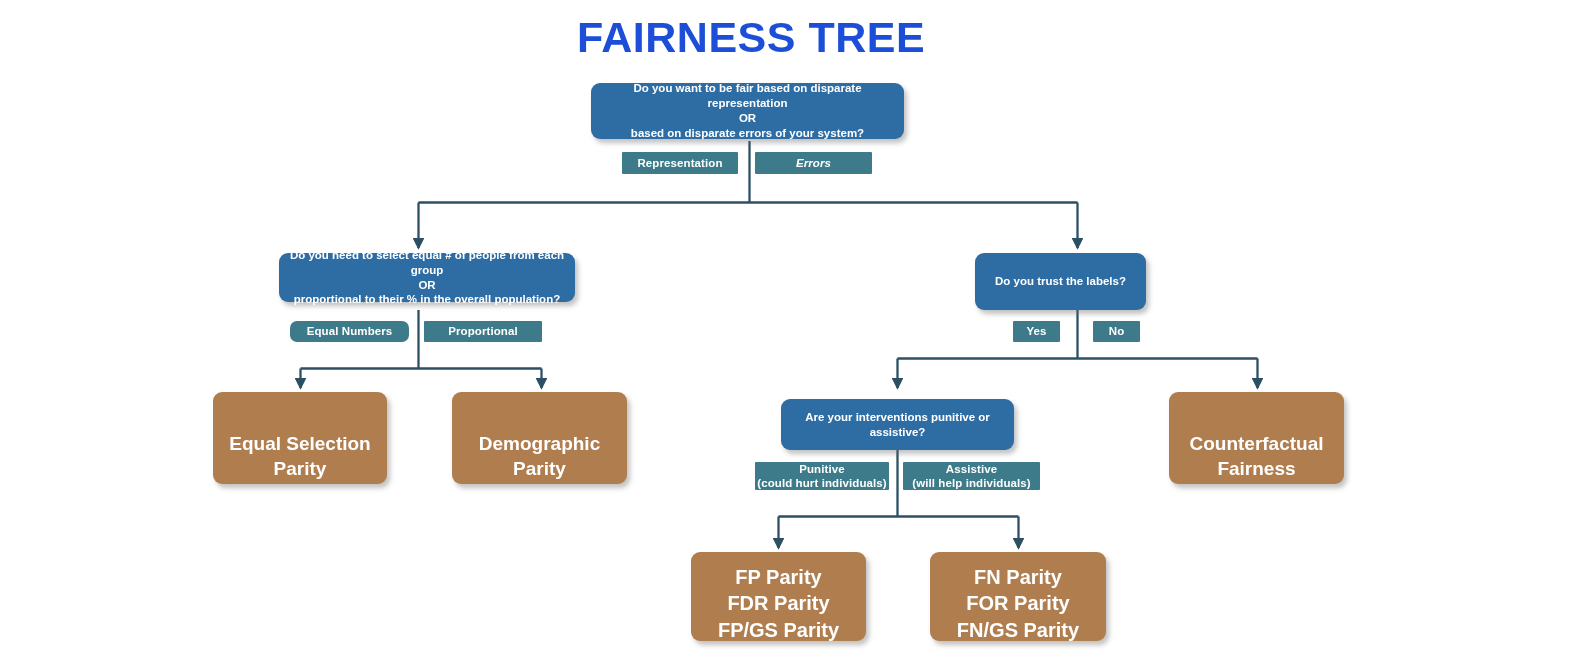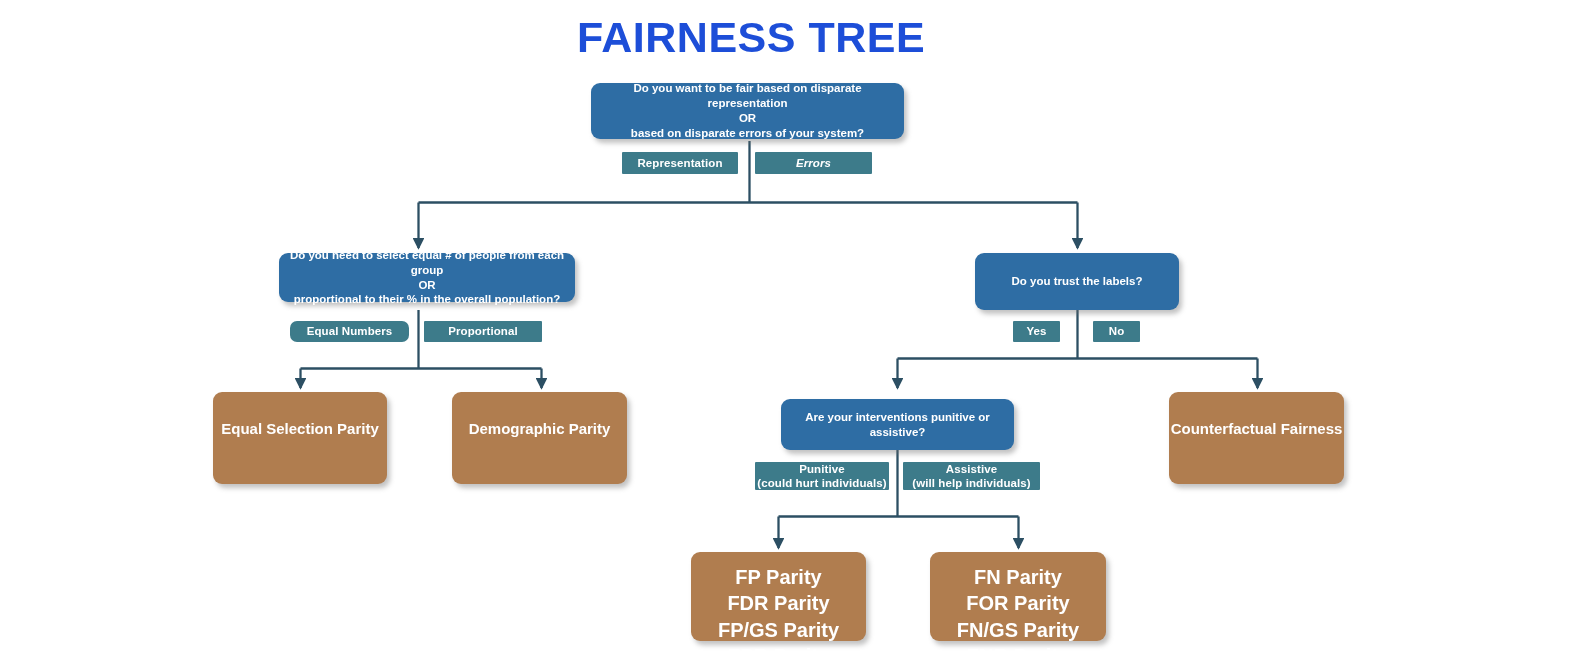--- a/index.html
+++ b/index.html
@@ -58,23 +58,23 @@
     border-radius: 9px;
     box-shadow: 3px 4px 5px rgba(110,110,110,0.42);
   }
   .node.decision {
     background: #2e6da4;
     font-size: 11.5px;
     padding: 19px 10px;
   }
   .node.leaf {
     background: #b07d4f;
-    font-size: 15px;
+    font-size: 19px;
     align-items: flex-start;
-    padding-top: 27px;
+    padding-top: 40px;
   }
   .node.leaf.multi {
     padding-top: 12px;
     line-height: 1.32;
     font-size: 20px;
   }
 
   
   .chip {
     position: absolute;
@@ -147,21 +147,21 @@
     <div>
       <div>Do you need to select equal # of people from each group</div>
       <div>OR</div>
       <div>proportional to their % in the overall population?</div>
     </div>
   </div>
 
   <div class="chip" style="left:290px; top:321px; width:119px; height:21px;border-radius:7px;">Equal Numbers</div>
   <div class="chip" style="left:424px; top:321px; width:118px; height:21px;">Proportional</div>
 
-  <div class="node decision" style="left:975px; top:253px; width:204px; height:57px;">
+  <div class="node decision" style="left:975px; top:253px; width:171px; height:57px;">
     <div>Do you trust the labels?</div>
   </div>
 
   <div class="chip" style="left:1013px; top:321px; width:47px; height:21px;">Yes</div>
   <div class="chip" style="left:1093px; top:321px; width:47px; height:21px;">No</div>
 
   <div class="node decision" style="left:781px; top:399px; width:233px; height:51px;">
     <div>Are your interventions punitive or assistive?</div>
   </div>
 

